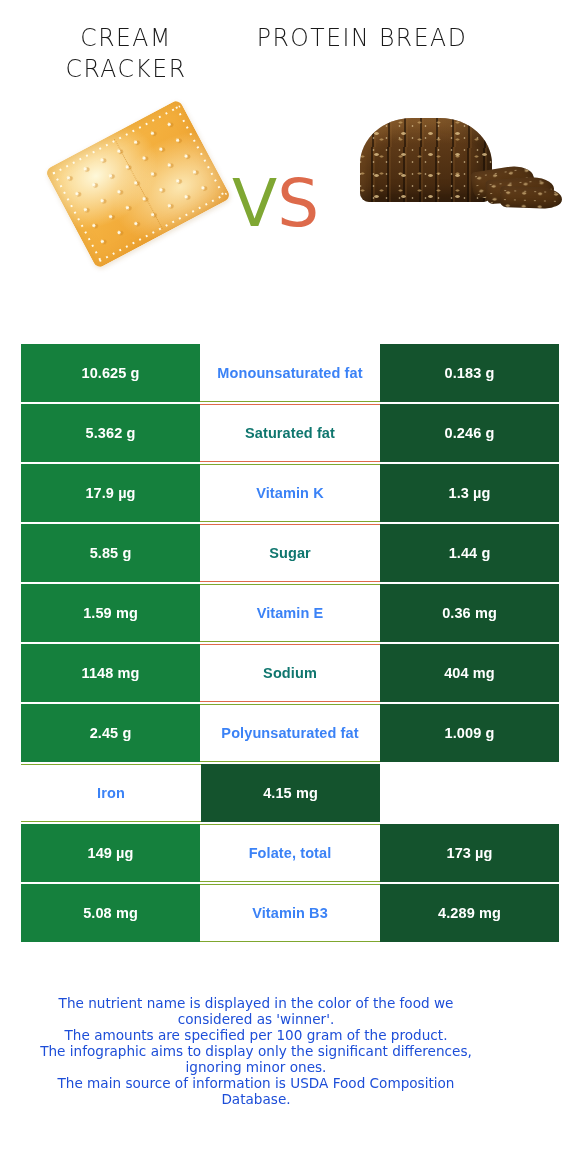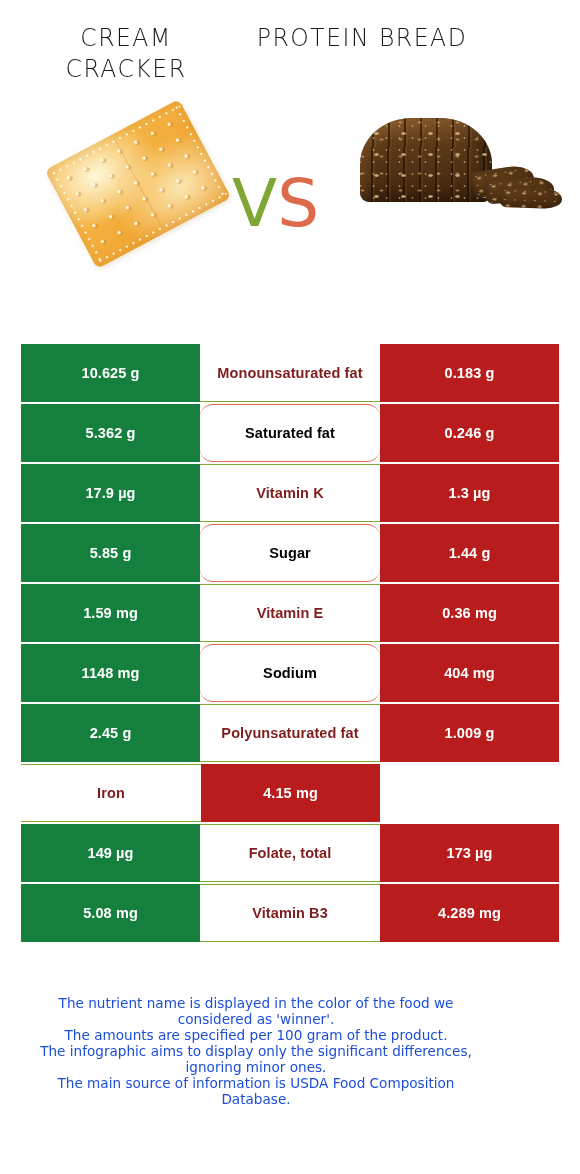--- a/index.html
+++ b/index.html
@@ -210,41 +210,40 @@
     letter-spacing: 0.1px;
   }
 
   .cell-left {
     width: 179px;
     background: #15803d;
     color: #ffffff;
   }
   .cell-right {
     width: 179px;
-    background: #b91c1c;
+    background: #14532d;
     color: #ffffff;
   }
   .cell-mid {
     width: 180px;
     background: #ffffff;
     font-size: 14.5px;
     font-weight: 700;
     border-top: 1px solid transparent;
     border-bottom: 1px solid transparent;
   }
   .cell-mid.win-left {
-    color: #7f1d1d;
+    color: #3b82f6;
     border-top-color: #7FA72E;
     border-bottom-color: #7FA72E;
   }
   .cell-mid.win-right {
-    color: #000000;
+    color: #0f766e;
     border-top-color: #DF6A4B;
     border-bottom-color: #DF6A4B;
-    border-radius: 13px;
   }
   .row:first-child .cell-mid { border-top-color: transparent; }
   .row:last-child  .cell-mid { }
 
   
   .footer {
     position: absolute;
     left: 0;
     top: 995px;
     width: 512px;

